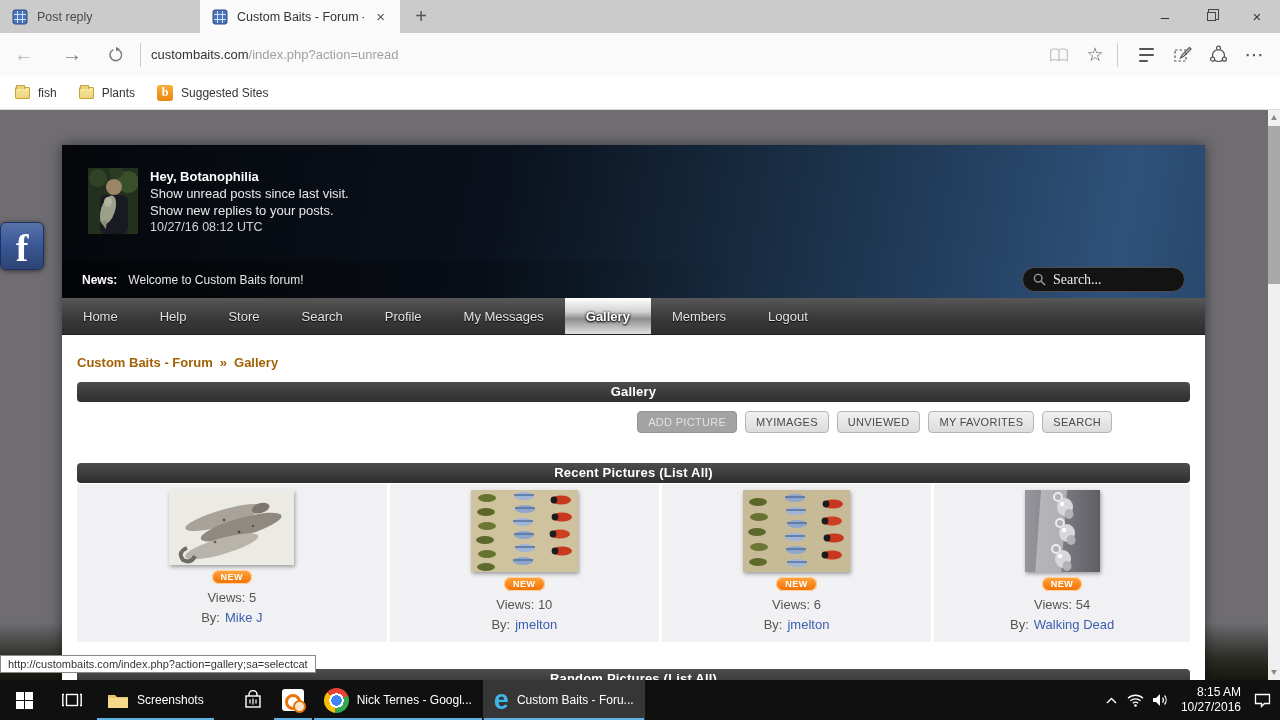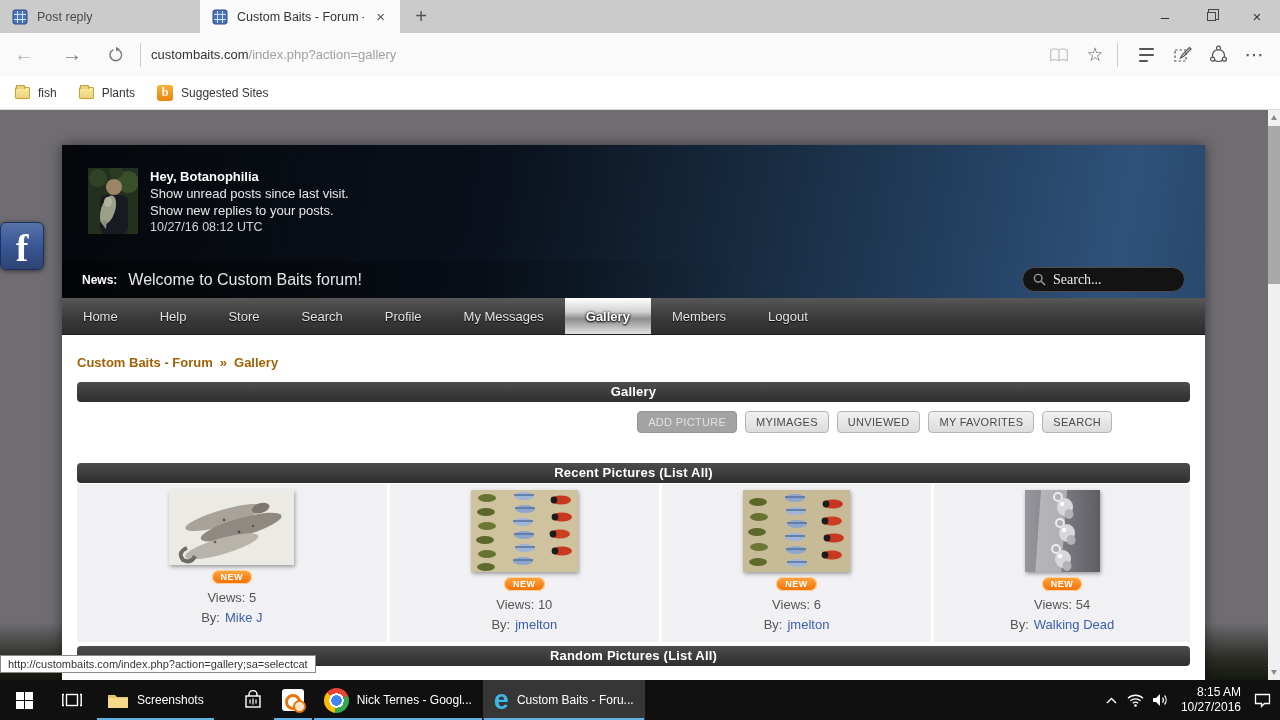--- a/index.html
+++ b/index.html
@@ -65,42 +65,42 @@
     text-shadow:1px 1px 2px #000}
   .logo-text{position:absolute;left:150px;top:6px;white-space:nowrap}
   .logo-title{font-family:"DejaVu Sans",sans-serif;font-size:34px;font-weight:bold;color:#b9dc8d;letter-spacing:1px;
     text-shadow:2px 2px 1px #151a10,-1px -1px 1px rgba(0,0,0,.6)}
   .logo-sub{font-family:"Liberation Serif",serif;font-size:23px;color:#eeeadf;letter-spacing:7px;margin-top:1px;padding-left:10px;
     text-shadow:2px 2px 2px #000}
 
   .news-row{position:absolute;left:0;right:0;bottom:0;height:37px;display:flex;align-items:center;padding:0 20px;
     background:linear-gradient(90deg,rgba(0,0,0,.5),rgba(0,0,0,0) 60%)}
   .news-label{color:#fff;font-weight:bold;font-size:12px;margin-right:11px}
-  .news-text{color:#e6e6e6;font-size:16px}
+  .news-text{color:#e6e6e6;font-size:12px}
   .f-search{margin-left:auto;display:flex;align-items:center;gap:7px;width:163px;height:25px;
     border:1px solid #4e4e4e;border-radius:13px;background:#131313;padding:0 10px}
   .f-search input{background:none;border:none;outline:none;width:112px;color:#eee;
     font-family:"Liberation Serif",serif;font-size:14px}
   .f-search input::placeholder{color:#ececec;opacity:1}
 
   .f-nav{height:37px;display:flex;background:linear-gradient(#575757,#3a3a3a 55%,#2e2e2e);border-bottom:1px solid #1e1e1e}
   .nav-item{padding:0 21px;line-height:37px;font-size:13px;color:#e3e3e3;text-shadow:0 1px 1px #000}
   .nav-item.active{background:linear-gradient(180deg,#ffffff,#d2d2d2 38%,#8d8d8d 58%,#e3e3e3);
     color:#fff;font-weight:bold;text-shadow:0 1px 2px #000,0 0 3px #000}
 
   .f-content{position:relative;background:#fff;height:calc(100% - 190px);padding:0 15px;overflow:hidden}
   .breadcrumb{padding-top:20px;font-size:13px;font-weight:bold;color:#a16207;display:flex;gap:7px}
   .bar{height:20px;line-height:20px;margin-top:12px;border-radius:4px;text-align:center;
     background:linear-gradient(#4d4d4d,#2e2e2e);color:#fff;font-size:13px;font-weight:bold;letter-spacing:.2px}
   .gallery-buttons{display:flex;justify-content:flex-end;gap:8px;margin-top:9px;padding-right:78px}
   .gbtn{font-size:11px;color:#4a4a4a;background:linear-gradient(#f1f1f1,#dcdcdc);border:1px solid #b5b5b5;
     border-radius:4px;padding:4px 10px;letter-spacing:.3px}
   .gbtn.primary{background:#a3a3a3;color:#e2e2e2;border-color:#949494}
   .recent-bar{margin-top:30px}
-  .random-bar{margin-top:4px}
+  .random-bar{margin-top:27px}
 
   .pic-row{display:flex;gap:3px;margin-top:1px}
   .pic-cell{background:#f1f1f4;flex:1;display:flex;flex-direction:column;align-items:center;padding:6px 0 10px}
   .pic-cell:first-child{flex:1.15}
   .pic-cell:last-child{flex:.95}
   .thumb{box-shadow:1px 2px 4px rgba(0,0,0,.35)}
   .new-badge{margin-top:5px;background:linear-gradient(#ffa640,#ef6f00);color:#fff;font-size:9px;font-weight:bold;
     padding:2px 9px;border-radius:9px;letter-spacing:.5px;box-shadow:0 0 0 1px #ffd2a0 inset}
   .views{margin-top:6px;font-size:13px;color:#555}
   .byline{margin-top:5px;font-size:13px;color:#555;display:flex;gap:5px}
@@ -176,21 +176,21 @@
     <div class="nav-ic back">←</div>
     <div class="nav-ic fwd">→</div>
     <div class="refresh">
       <svg width="18" height="18" viewBox="0 0 17 17">
           <path d="M 6 3.4 A 5.5 5.5 0 1 0 8.5 2.9" fill="none" stroke="#777" stroke-width="1.4"></path>
           <polygon points="8.5,0.6 8.5,5.2 11.8,2.9" fill="#777"></polygon>
         </svg>
     </div>
     <div class="addr-divider"></div>
     <div class="url">
-      <span>custombaits.com</span><span class="path">/index.php?action=gallery</span>
+      <span>custombaits.com</span><span class="path">/index.php?action=unread</span>
     </div>
     <div class="addr-right">
       <div class="aicon">
         <svg width="20" height="16" viewBox="0 0 18 14">
             <path d="M1.5 2.5 C4.5 1 6.5 1 9 2.7 C11.5 1 13.5 1 16.5 2.5 V12 C13.5 10.7 11.5 10.7 9 12.2 C6.5 10.7 4.5 10.7 1.5 12 Z M9 2.7 V12.2" fill="none" stroke="#c6c6c6" stroke-width="1.2"></path>
           </svg>
       </div>
       <div class="aicon">☆</div>
       <div class="addr-divider"></div>
       <div class="aicon">

